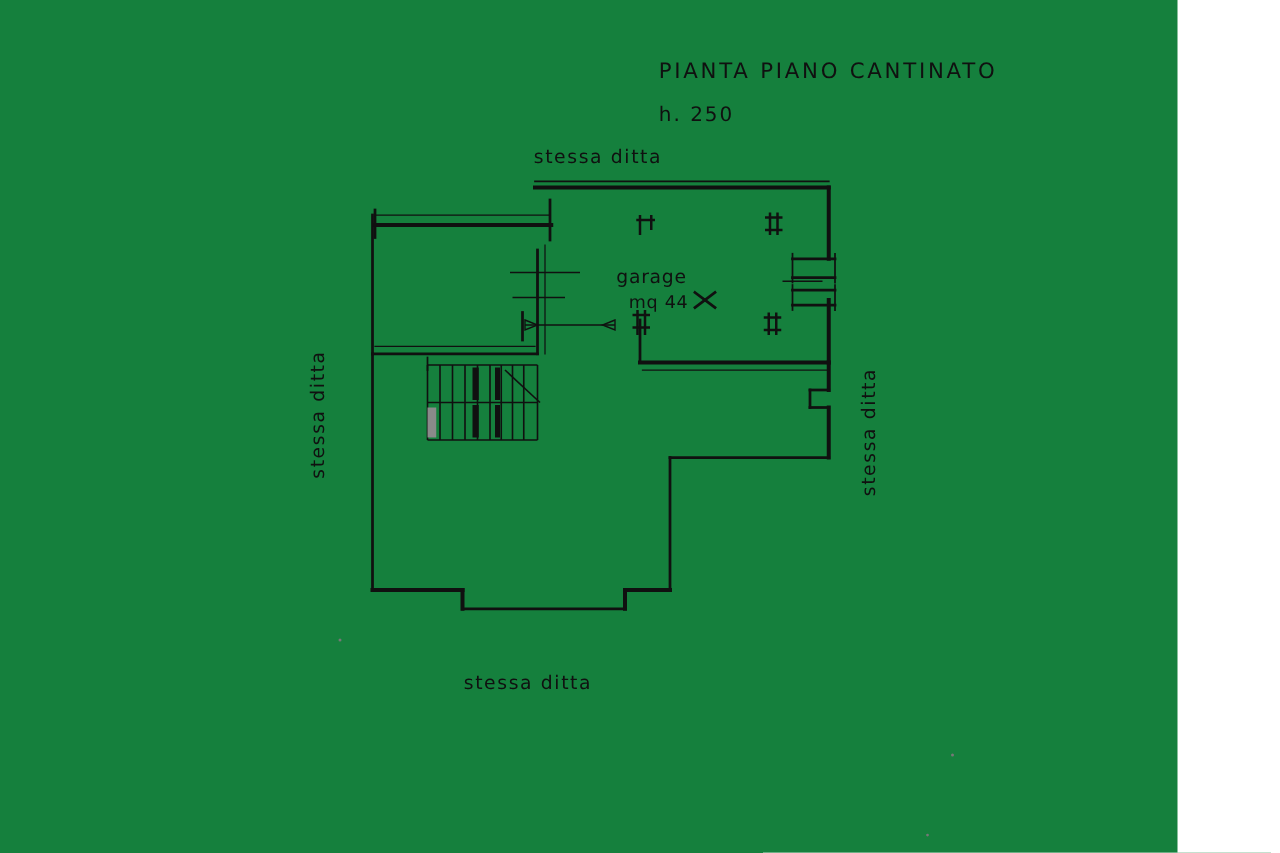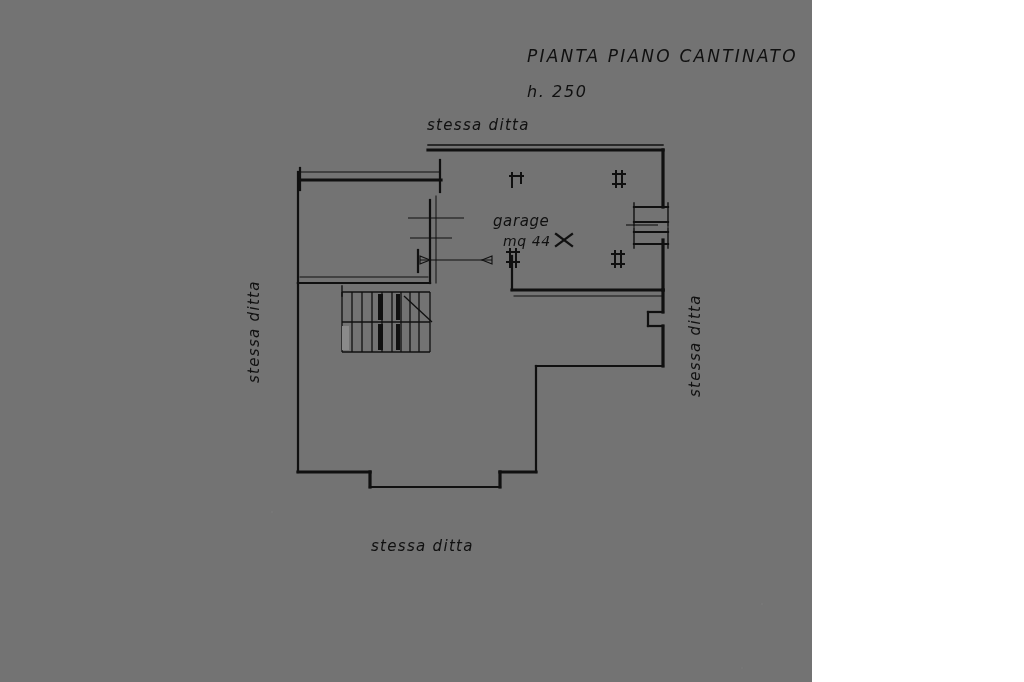--- a/index.html
+++ b/index.html
@@ -13,24 +13,23 @@
     height: 682px;
     font-family: "DejaVu Sans", sans-serif;
     color: #1a1a1a;
     overflow: hidden;
     position: relative;
   }
   #plan-sheet {
     position: absolute;
     left: 0;
     top: 0;
-    width: 812px;
+    width: 942px;
     height: 682px;
-    background: #737373;
-    font-style: italic;
+    background: #15803d;
   }
   #plan-svg {
     display: block;
     width: 1024px;
     height: 682px;
   }
   .wall {
     stroke: #101010;
     fill: none;
     stroke-linecap: square;

